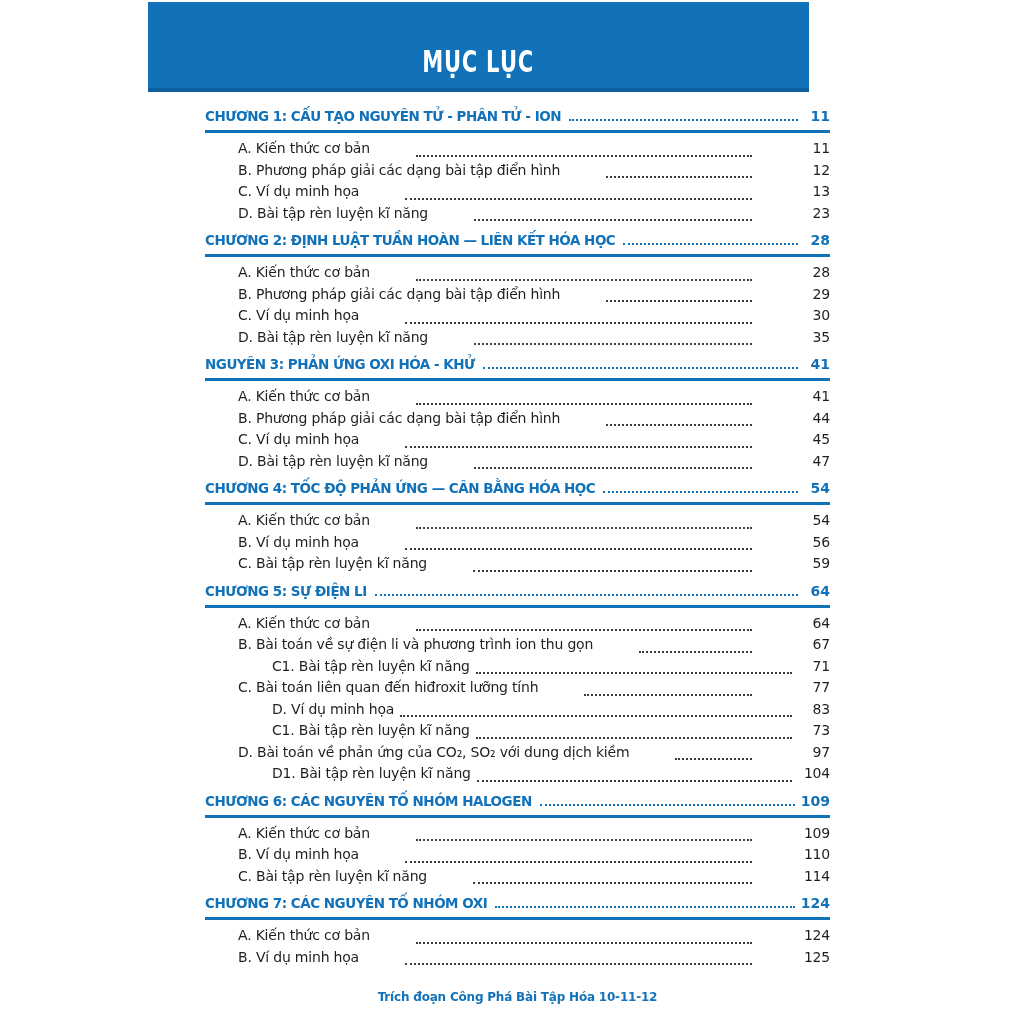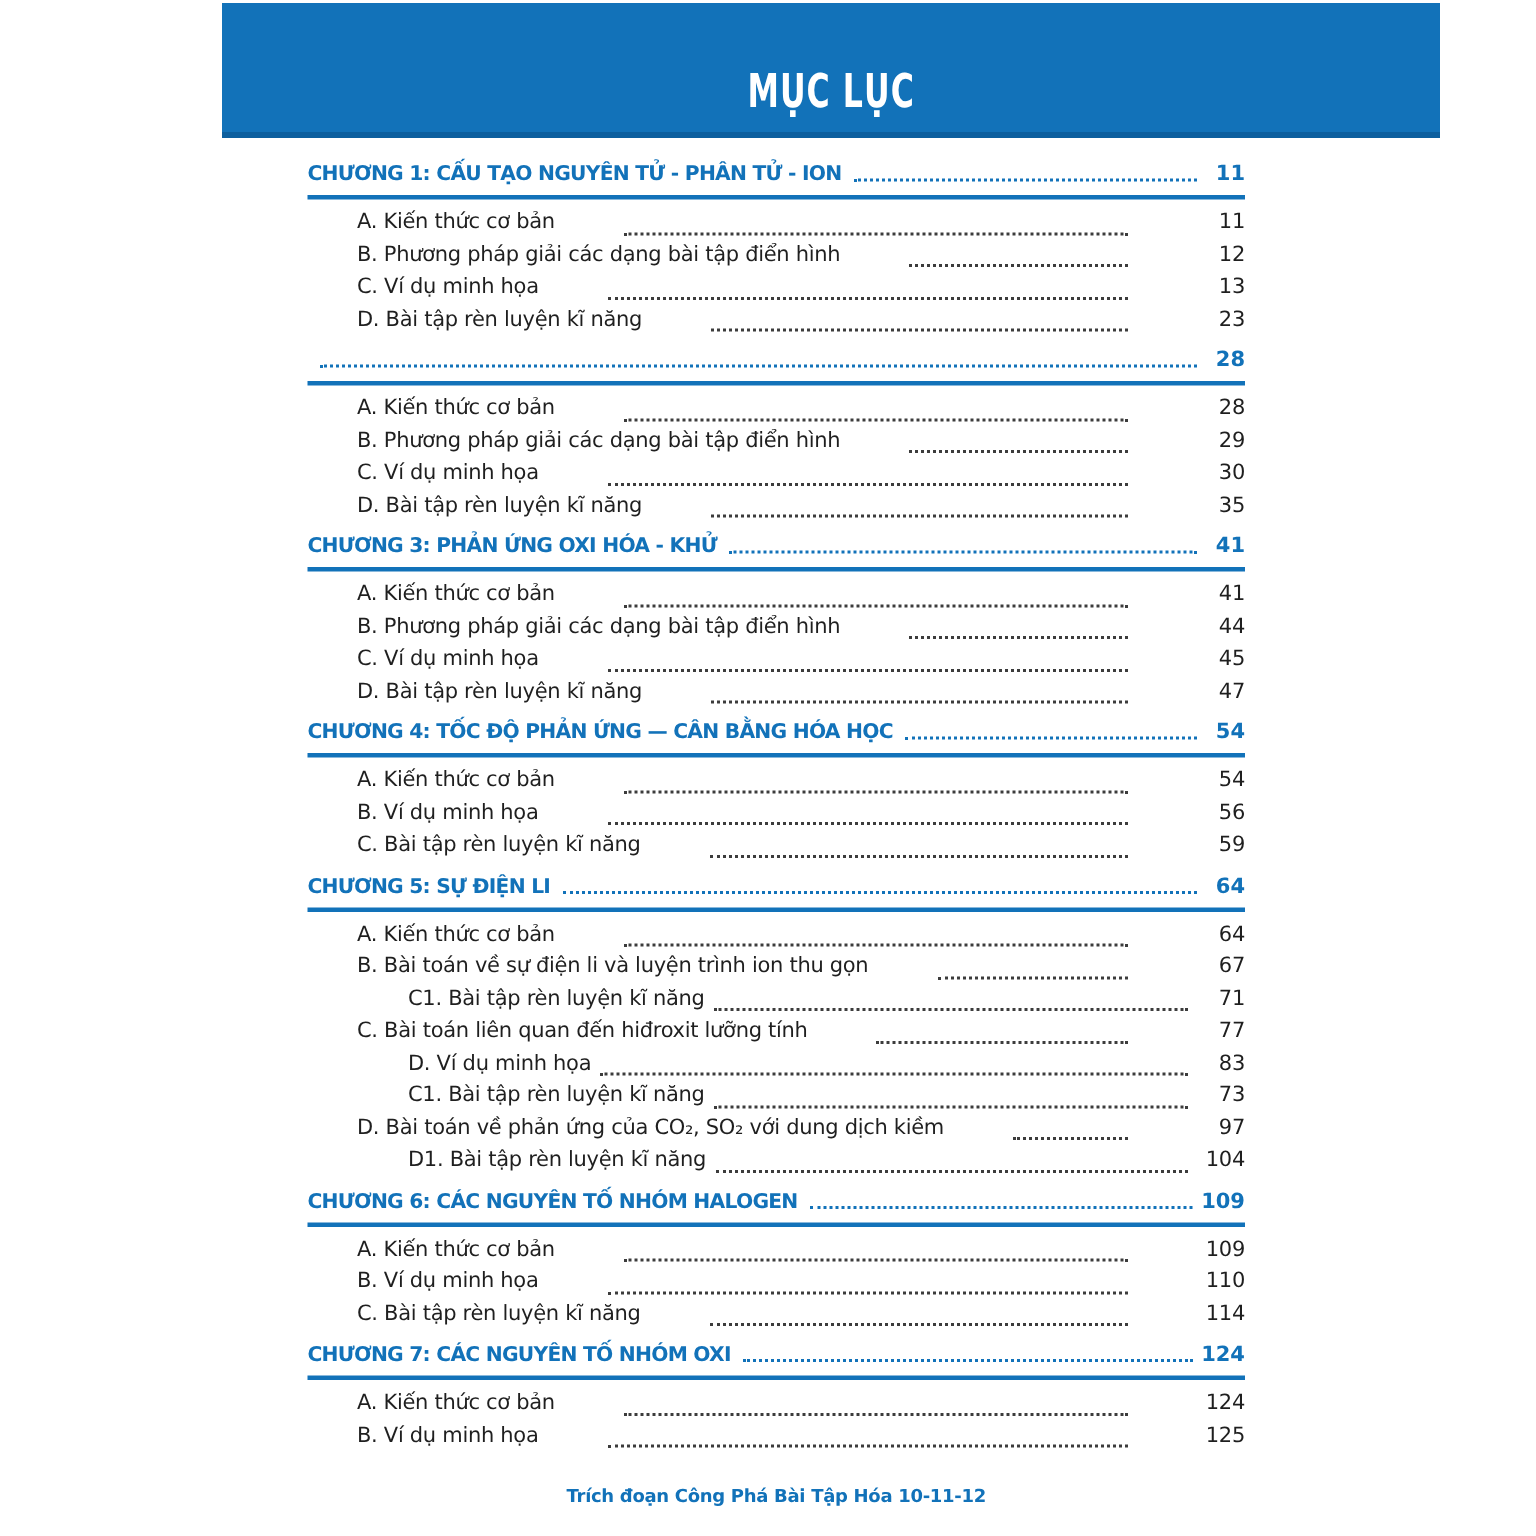--- a/index.html
+++ b/index.html
@@ -4,21 +4,21 @@
 <style>
   :root{
     --blue:#1272B9;
     --blue-dark:#0D5F9E;
     --text:#1F1F1F;
   }
   *{margin:0;padding:0;box-sizing:border-box;}
   html,body{width:1024px;height:1024px;background:#ffffff;overflow:hidden;
     font-family:"DejaVu Sans","Liberation Sans",sans-serif;}
   .page{position:absolute;left:148px;top:0;width:728px;height:1024px;background:#ffffff;}
-  .banner{position:absolute;left:0;top:2px;width:812px;height:90px;background:var(--blue);
+  .banner{position:absolute;left:0;top:2px;width:661px;height:90px;background:var(--blue);
     border-bottom:4px solid var(--blue-dark);
     display:flex;align-items:flex-end;justify-content:center;}
   .banner-title{color:#ffffff;font-weight:bold;font-size:31px;line-height:1;
     padding-bottom:11px;transform:scaleX(0.68);transform-origin:center bottom;
     letter-spacing:1px;white-space:nowrap;}
   .toc{position:absolute;left:57px;top:96px;width:625px;padding-top:8px;}
   .ch-header{display:flex;align-items:baseline;margin-top:2px;padding-bottom:3px;
     border-bottom:3px solid var(--blue);color:var(--blue);font-weight:bold;
     font-size:13.5px;letter-spacing:-0.5px;line-height:21px;white-space:nowrap;}
   .ch-page{font-size:14px;letter-spacing:0;min-width:26px;text-align:right;}
@@ -70,20 +70,21 @@
   <div class="item lvl1">
     <span class="i-label">D. Bài tập rèn luyện kĩ năng</span>
     <span class="leader i-leader"></span>
     <span class="i-page">23</span>
   </div>
 </div>
   </section>
 
   <section class="chapter">
     <div class="ch-header">
+      <span class="ch-label">CHƯƠNG 2: ĐỊNH LUẬT TUẦN HOÀN — LIÊN KẾT HÓA HỌC</span>
       <span class="leader ch-leader"></span>
       <span class="ch-page">28</span>
     </div>
     <div class="items">
   <div class="item lvl1">
     <span class="i-label">A. Kiến thức cơ bản</span>
     <span class="leader i-leader"></span>
     <span class="i-page">28</span>
   </div>
 
@@ -102,21 +103,21 @@
   <div class="item lvl1">
     <span class="i-label">D. Bài tập rèn luyện kĩ năng</span>
     <span class="leader i-leader"></span>
     <span class="i-page">35</span>
   </div>
 </div>
   </section>
 
   <section class="chapter">
     <div class="ch-header">
-      <span class="ch-label">CHƯƠNG 3: PHẢN ỨNG OXI HÓA - KHỬ</span>
+      <span class="ch-label">NGUYÊN 3: PHẢN ỨNG OXI HÓA - KHỬ</span>
       <span class="leader ch-leader"></span>
       <span class="ch-page">41</span>
     </div>
     <div class="items">
   <div class="item lvl1">
     <span class="i-label">A. Kiến thức cơ bản</span>
     <span class="leader i-leader"></span>
     <span class="i-page">41</span>
   </div>
 
@@ -174,21 +175,21 @@
       <span class="ch-page">64</span>
     </div>
     <div class="items">
   <div class="item lvl1">
     <span class="i-label">A. Kiến thức cơ bản</span>
     <span class="leader i-leader"></span>
     <span class="i-page">64</span>
   </div>
 
   <div class="item lvl1">
-    <span class="i-label">B. Bài toán về sự điện li và luyện trình ion thu gọn</span>
+    <span class="i-label">B. Bài toán về sự điện li và phương trình ion thu gọn</span>
     <span class="leader i-leader"></span>
     <span class="i-page">67</span>
   </div>
 
 
   <div class="item lvl2">
     <span class="i-label">C1. Bài tập rèn luyện kĩ năng</span>
     <span class="leader i-leader"></span>
     <span class="i-page">71</span>
   </div>

